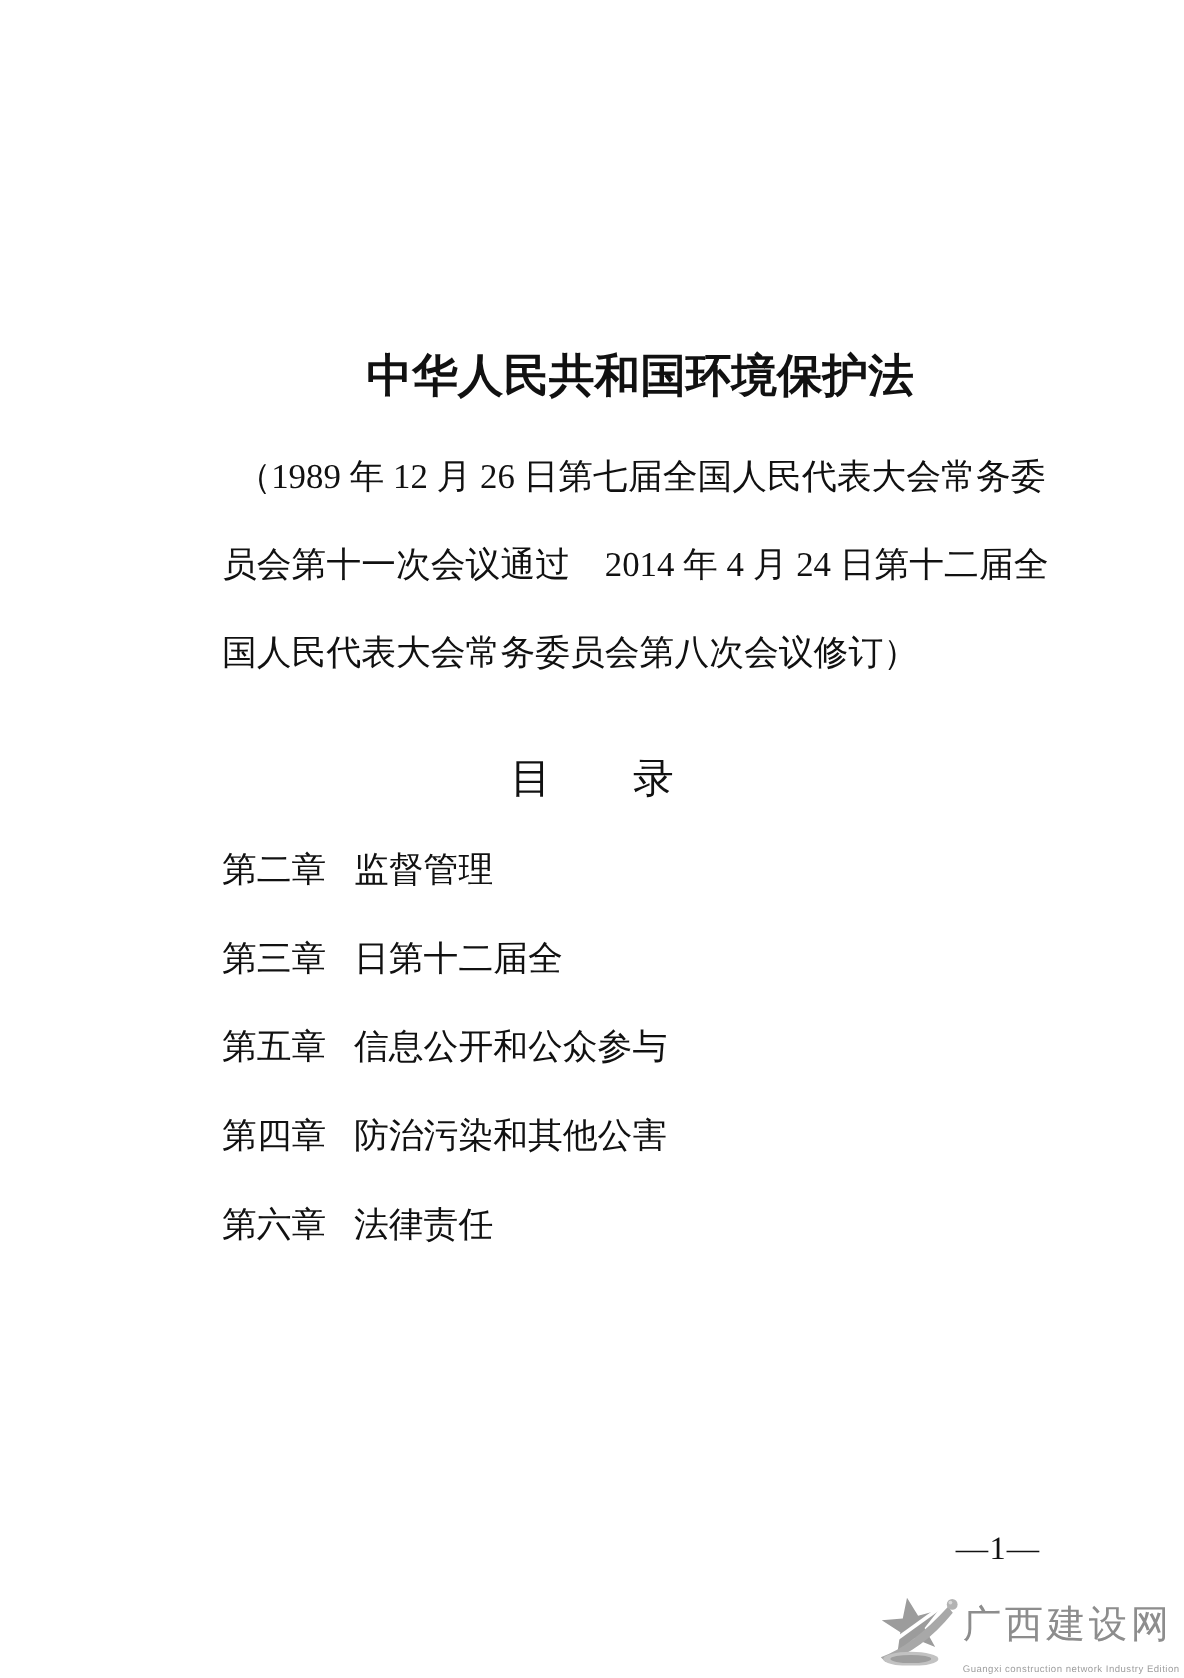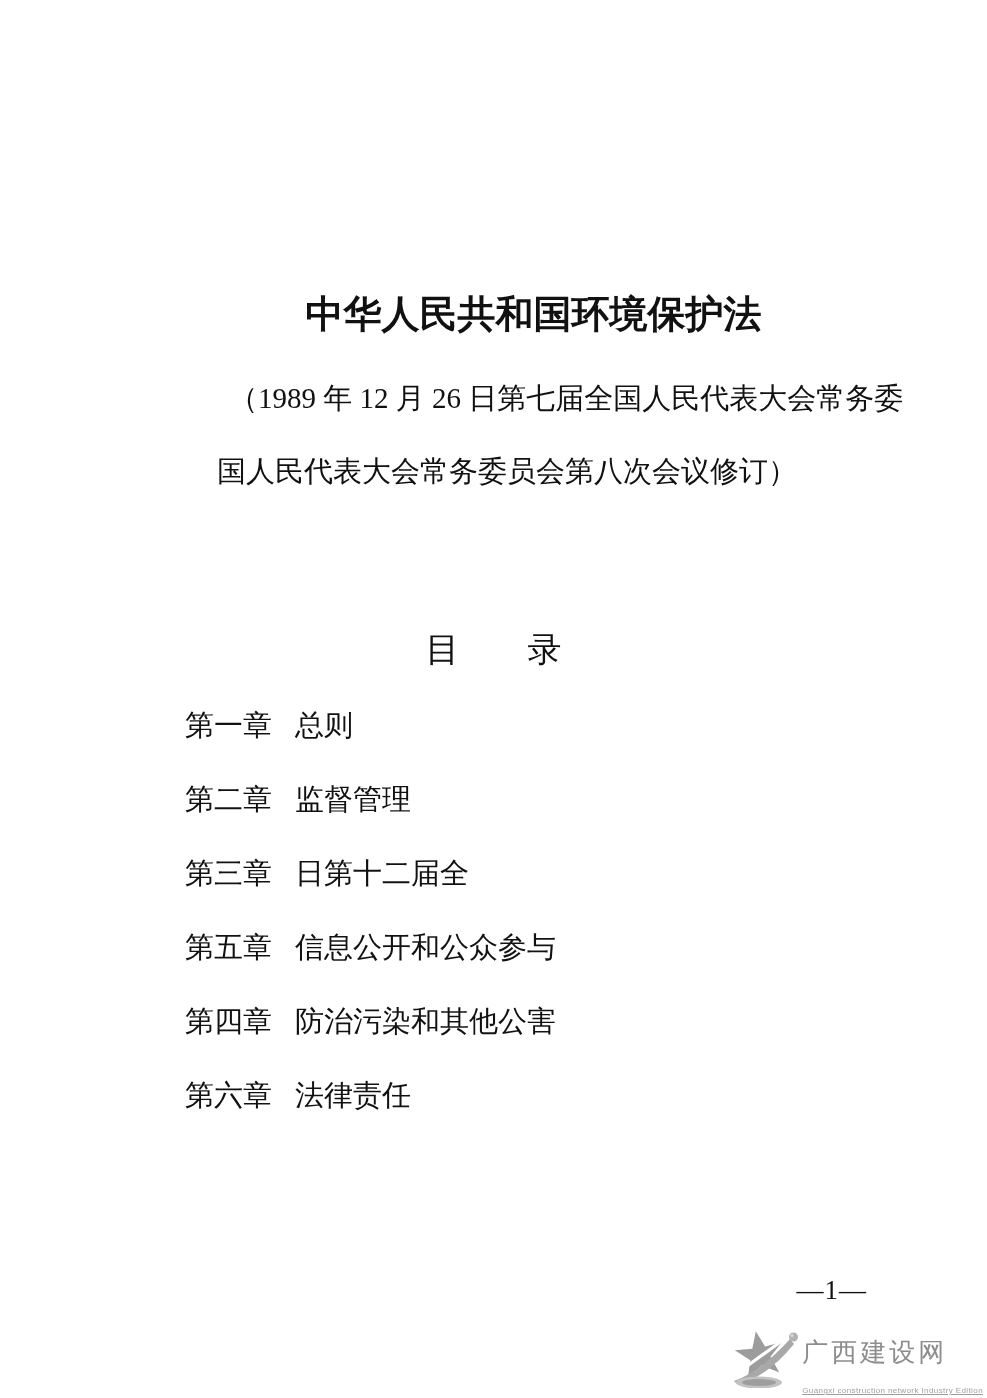--- a/index.html
+++ b/index.html
@@ -35,21 +35,20 @@
     top: 362px;
     left: 185px;
     width: 640px;
     font-size: 29px;
     font-family: "Liberation Serif", sans-serif; 
   }
   .preamble .line {
     height: 73px;
     line-height: 73px;
     white-space: nowrap;
-    margin-left: 32px;
   }
   .preamble .line.first {
     text-indent: 12px;
   }
 
   .toc-heading {
     position: absolute;
     top: 627px;
     left: 0;
     width: 100%;
@@ -95,54 +94,51 @@
   .watermark .logo-mark {
     width: 70px;
     height: 60px;
     flex: 0 0 auto;
   }
   .watermark .logo-text {
     margin-left: 2px;
     padding-top: 10px;
   }
   .watermark .site-name {
-    font-size: 26px;
+    font-size: 32px;
     line-height: 30px;
     letter-spacing: 3px;
     color: #8d8d8d;
     font-family: "Liberation Serif", serif;
     white-space: nowrap;
   }
   .watermark .site-subtitle {
     margin-top: 18px;
     font-size: 8px;
     line-height: 10px;
     letter-spacing: 0.4px;
     color: #9e9e9e;
     font-family: "Liberation Sans", sans-serif;
     white-space: nowrap;
-    text-decoration: underline;
   }
 </style>
 </head>
 <body>
 
 <h1 class="doc-title">中华人民共和国环境保护法</h1>
 
 <div class="preamble">
   <div class="line first">（1989 年 12 月 26 日第七届全国人民代表大会常务委</div>
+  <div class="line">员会第十一次会议通过　2014 年 4 月 24 日第十二届全</div>
   <div class="line">国人民代表大会常务委员会第八次会议修订）</div>
 </div>
 
 <div class="toc-heading">目　　录</div>
 
 <div class="toc">
-  <div class="toc-item">
-    <span class="chapter">第一章</span><span class="chapter-title">总则</span>
-  </div>
   <div class="toc-item">
     <span class="chapter">第二章</span><span class="chapter-title">监督管理</span>
   </div>
   <div class="toc-item">
     <span class="chapter">第三章</span><span class="chapter-title">日第十二届全</span>
   </div>
   <div class="toc-item">
     <span class="chapter">第五章</span><span class="chapter-title">信息公开和公众参与</span>
   </div>
   <div class="toc-item">

